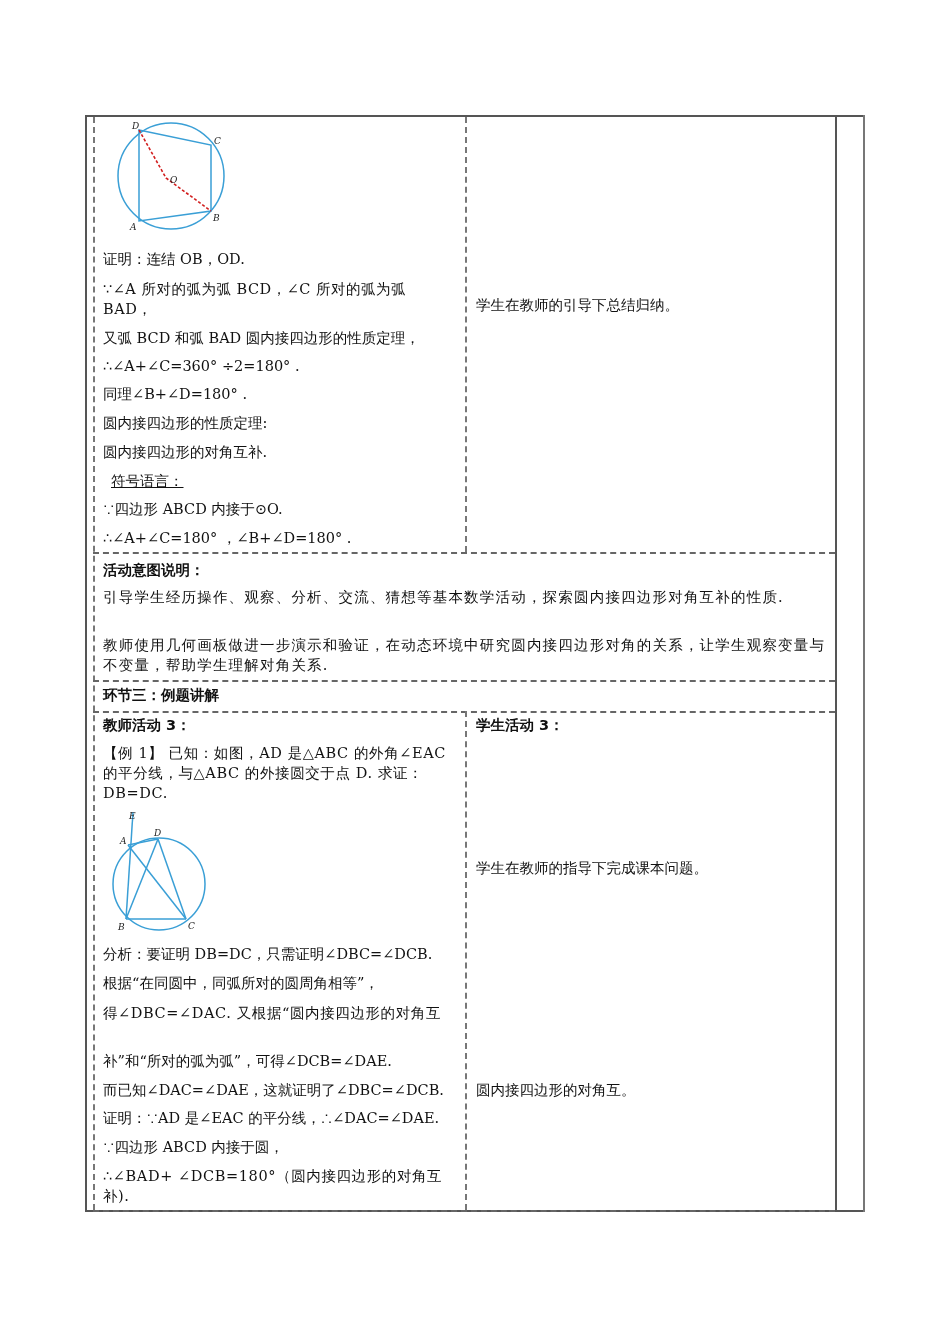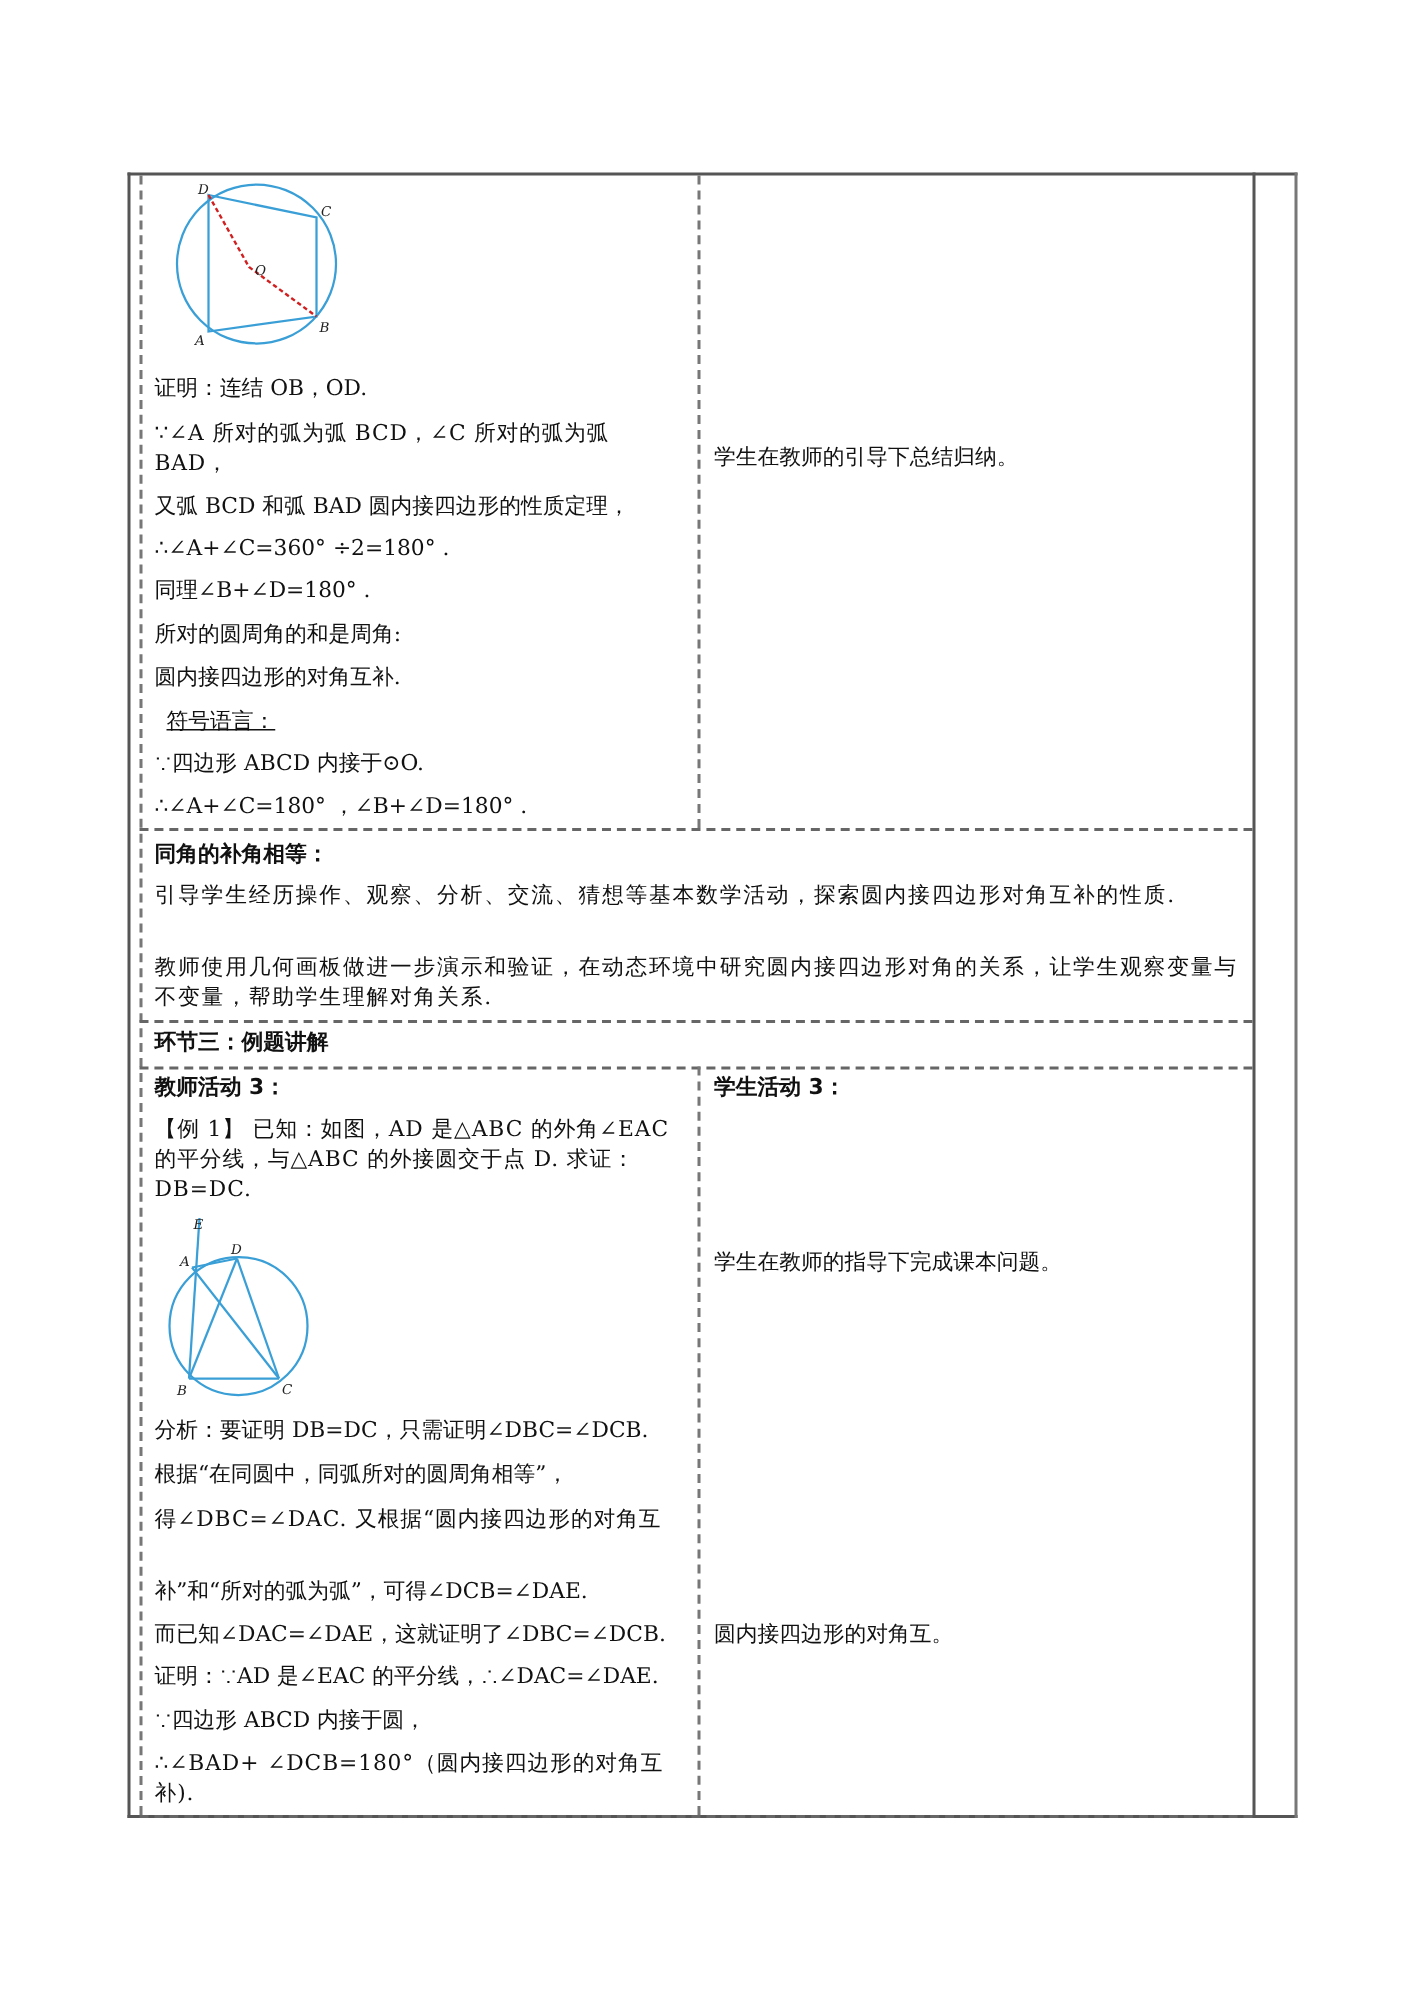--- a/index.html
+++ b/index.html
@@ -40,29 +40,29 @@
   <text x="60" y="63">O</text>
   <text x="20" y="110">A</text>
   <text x="103" y="101">B</text>
 </svg>
 
 <div class="txt" style="left:103px; top:249px;">证明：连结 OB，OD.</div>
 <div class="txt wrap" style="left:103px; top:279px; width:356px; letter-spacing:0.5px;">∵∠A 所对的弧为弧 BCD，∠C 所对的弧为弧 BAD，</div>
 <div class="txt" style="left:103px; top:328px;">又弧 BCD 和弧 BAD 圆内接四边形的性质定理，</div>
 <div class="txt" style="left:103px; top:356px;">∴∠A+∠C=360° ÷2=180° .</div>
 <div class="txt" style="left:103px; top:384px;">同理∠B+∠D=180° .</div>
-<div class="txt" style="left:103px; top:413px;">所对的圆周角的和是周角:</div>
+<div class="txt" style="left:103px; top:413px;">圆内接四边形的性质定理:</div>
 <div class="txt" style="left:103px; top:442px;">圆内接四边形的对角互补.</div>
 <div class="txt" style="left:111px; top:471px;text-decoration:underline;">符号语言：</div>
 <div class="txt" style="left:103px; top:499px;">∵四边形 ABCD 内接于⊙O.</div>
 <div class="txt" style="left:103px; top:528px;">∴∠A+∠C=180° ，∠B+∠D=180° .</div>
 
 <div class="txt" style="left:476px; top:295px;text-align:center;">学生在教师的引导下总结归纳。</div>
 
-<div class="txt bold" style="left:103px; top:560px;">同角的补角相等：</div>
+<div class="txt bold" style="left:103px; top:560px;">活动意图说明：</div>
 <div class="txt wrap" style="left:103px; top:587px; width:728px; letter-spacing:1.2px;">引导学生经历操作、观察、分析、交流、猜想等基本数学活动，探索圆内接四边形对角互补的性质.</div>
 <div class="txt wrap" style="left:103px; top:635px; width:728px; letter-spacing:1.2px;">教师使用几何画板做进一步演示和验证，在动态环境中研究圆内接四边形对角的关系，让学生观察变量与不变量，帮助学生理解对角关系.</div>
 
 <div class="txt bold" style="left:103px; top:685px;">环节三：例题讲解</div>
 <div class="txt bold" style="left:103px; top:715px;">教师活动 3：</div>
 <div class="txt bold" style="left:476px; top:715px;">学生活动 3：</div>
 <div class="txt wrap" style="left:103px; top:743px; width:356px; letter-spacing:0.6px;">【例 1】 已知：如图，AD 是△ABC 的外角∠EAC 的平分线，与△ABC 的外接圆交于点 D. 求证：DB=DC.</div>
 
 <svg style="position:absolute; left:110px; top:808px;" width="100" height="125">
   <circle cx="49" cy="76" r="46" fill="none" stroke="#3a9fd6" stroke-width="1.5"></circle>
@@ -81,14 +81,14 @@
 
 <div class="txt" style="left:103px; top:944px;">分析：要证明 DB=DC，只需证明∠DBC=∠DCB.</div>
 <div class="txt" style="left:103px; top:973px;">根据“在同圆中，同弧所对的圆周角相等”，</div>
 <div class="txt wrap" style="left:103px; top:1003px; width:356px; letter-spacing:0.6px;">得∠DBC=∠DAC. 又根据“圆内接四边形的对角互</div>
 <div class="txt" style="left:103px; top:1051px;">补”和“所对的弧为弧”，可得∠DCB=∠DAE.</div>
 <div class="txt" style="left:103px; top:1080px;">而已知∠DAC=∠DAE，这就证明了∠DBC=∠DCB.</div>
 <div class="txt" style="left:103px; top:1108px;">证明：∵AD 是∠EAC 的平分线，∴∠DAC=∠DAE.</div>
 <div class="txt" style="left:103px; top:1137px;">∵四边形 ABCD 内接于圆，</div>
 <div class="txt wrap" style="left:103px; top:1166px; width:356px; letter-spacing:0.6px;">∴∠BAD+ ∠DCB=180°（圆内接四边形的对角互补).</div>
 
-<div class="txt" style="left:476px; top:832px;text-align:right;">学生在教师的指导下完成课本问题。</div>
+<div class="txt" style="left:476px; top:858px;text-align:right;">学生在教师的指导下完成课本问题。</div>
 <div class="txt" style="left:476px; top:1080px;">圆内接四边形的对角互。</div>
 
 </body></html>

